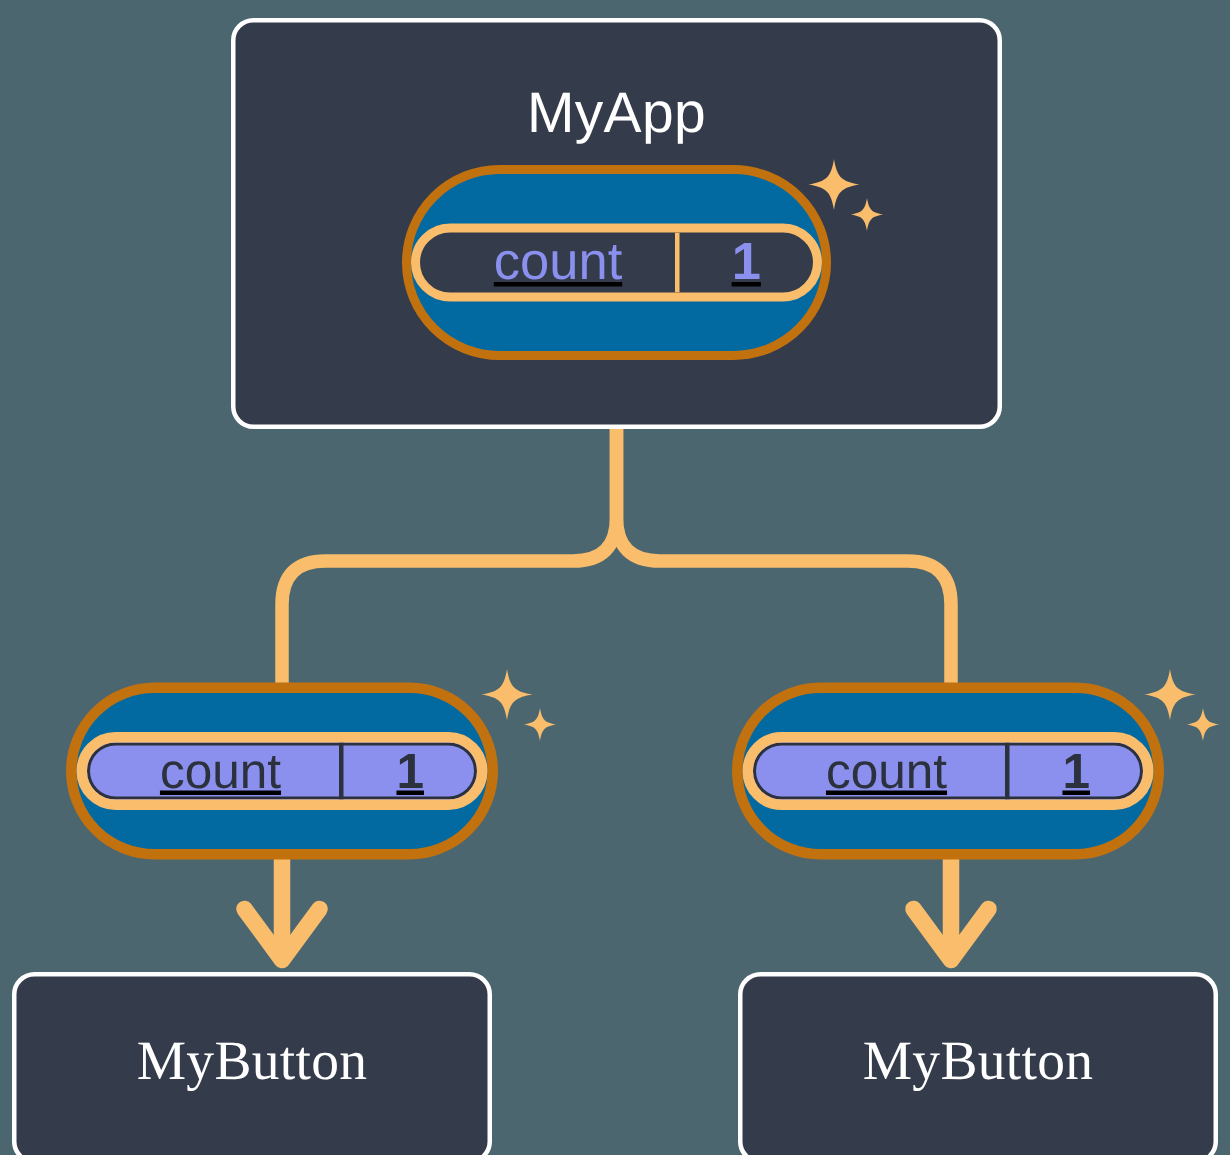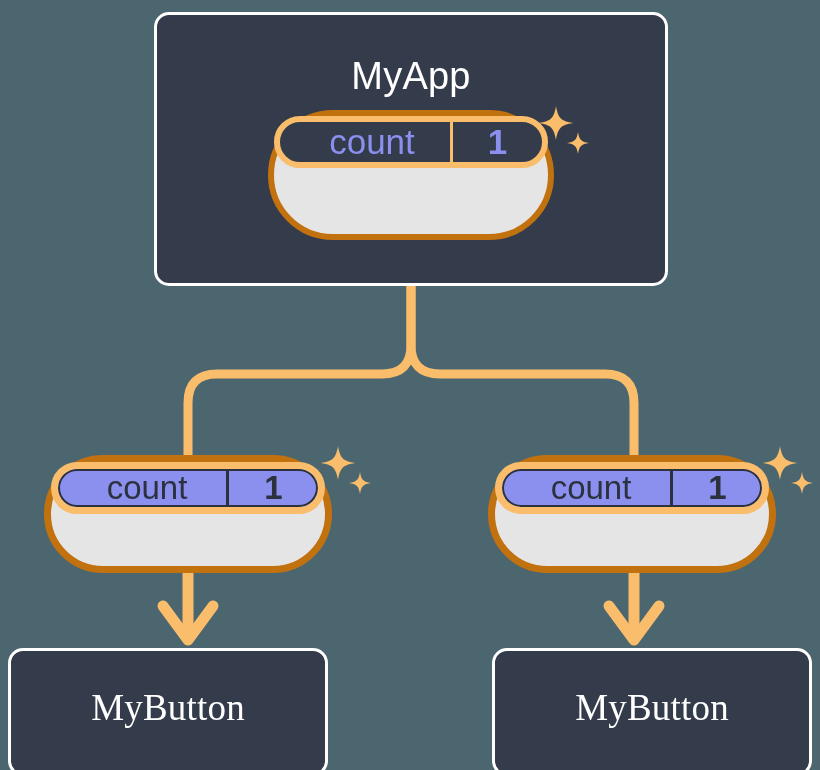--- a/index.html
+++ b/index.html
@@ -76,24 +76,25 @@
     height: 128px;
   }
   .card-btn .card-title { top: 35px; font-size: 37px; font-family: Liberation Serif, serif; }
 
   
   .pill {
     position: absolute;
     box-sizing: border-box;
     z-index: 3;
     display: flex;
-    align-items: flex-start;
+    align-items: center;
     border-style: solid;
     border-color: #c2710f;          
-    background: #e5e5e5;            
+    background: #0369a1;            
+    text-decoration: underline;
   }
   .pill-inner {
     flex: 1 1 auto;
     display: flex;
     align-items: stretch;
     box-sizing: border-box;
     overflow: hidden;
   }
   .pill-name, .pill-value {
     display: flex;

